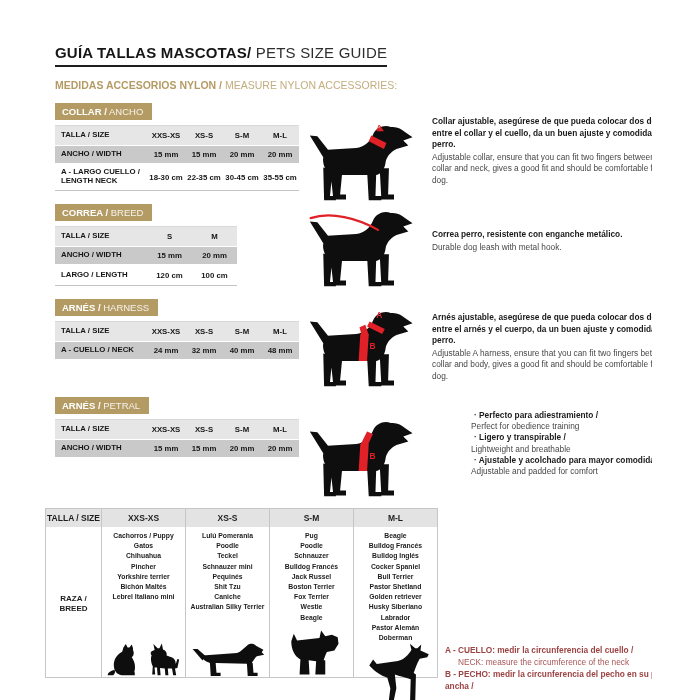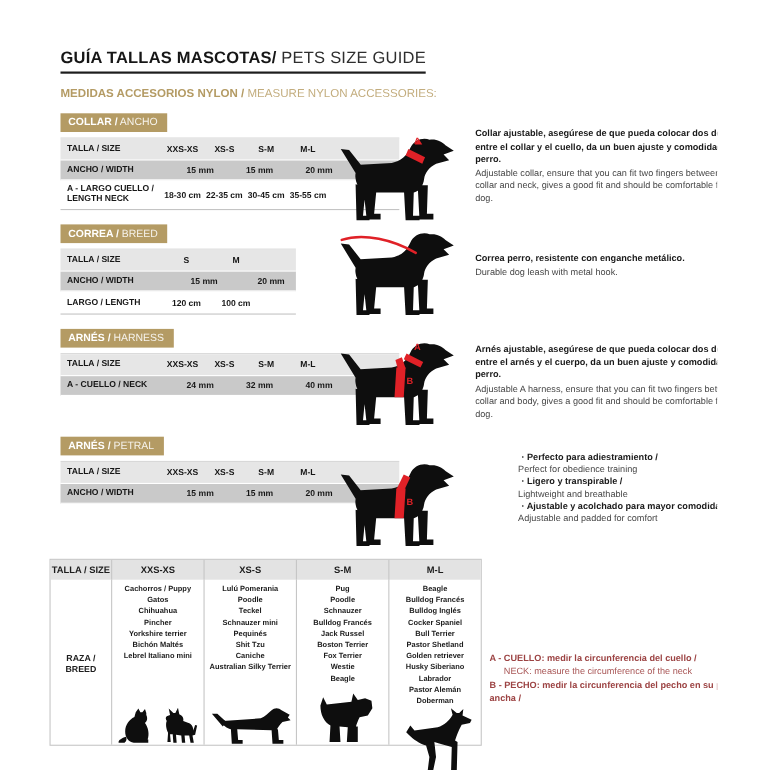--- a/index.html
+++ b/index.html
@@ -15,21 +15,21 @@
   .subtitle .r{font-weight:400;color:#c3ad7e;}
   
   .badge{position:absolute;left:55px;display:inline-block;background:#b49b64;color:#fff;
          font-size:9.5px;padding:3px 9px 3px 7px;white-space:nowrap;}
   .badge .b{font-weight:700;}
   .badge .r{font-weight:400;opacity:.88;}
   
   .stable{position:absolute;left:55px;border-top:1px solid #d8d8d8;}
   .tr{display:flex;align-items:center;}
   .tr-hdr{background:#e6e6e6;border-bottom:1px solid #fff;min-height:19px;}
-  .tr-mid{background:#c9c9c9;border-bottom:1px solid #fff;min-height:17px;gap:16px;}
+  .tr-mid{background:#c9c9c9;border-bottom:1px solid #fff;min-height:17px;}
   .tr-wht{background:#fff;border-bottom:1px solid #c4c4c4;min-height:20px;}
   .tr-tall{min-height:26px;}
   .td{width:38px;text-align:center;font-size:7.8px;font-weight:700;color:#161616;}
   .td-wide{width:45px;}
   .lbl{width:92px;text-align:left;padding-left:6px;box-sizing:border-box;line-height:1.15;}
   
   .desc{position:absolute;left:432px;width:256px;font-size:8.3px;line-height:1.4;}
   .desc .es{margin:0 0 1px 0;font-weight:700;color:#1a1a1a;}
   .desc .en{margin:0;font-weight:400;color:#474747;}
   .bullets{position:absolute;left:430px;width:258px;font-size:8.3px;line-height:1.35;}
@@ -49,21 +49,21 @@
   .btd{box-sizing:border-box;border-left:1px solid #c6c6c6;display:flex;align-items:center;justify-content:center;}
   .btd:first-child{border-left:none;}
   .bc0{width:55px;}
   .bc{width:84px;}
   .bth .btd{min-height:18px;}
   .bbody .btd{height:150px;flex-direction:column;justify-content:space-between;padding:4px 1px 0 1px;}
   .breedlist{white-space:pre-line;text-align:center;font-size:6.8px;font-weight:700;line-height:1.5;color:#1c1c1c;}
   .rowlab{font-weight:700;font-size:8px;text-align:center;line-height:1.3;}
   .silrow{display:flex;align-items:flex-end;justify-content:center;gap:3px;width:100%;}
   
-  .notes{position:absolute;left:445px;top:592px;width:246px;font-size:8.3px;line-height:1.45;color:#9c4343;}
+  .notes{position:absolute;left:445px;top:644px;width:246px;font-size:8.3px;line-height:1.45;color:#9c4343;}
   .notes .es{font-weight:700;}
   .notes .en{font-weight:400;padding-left:13px;color:#a85555;}
 </style>
 </head>
 <body>
 
 <div class="page">
 
   <svg width="0" height="0" style="position:absolute" aria-hidden="true">
     <defs>

